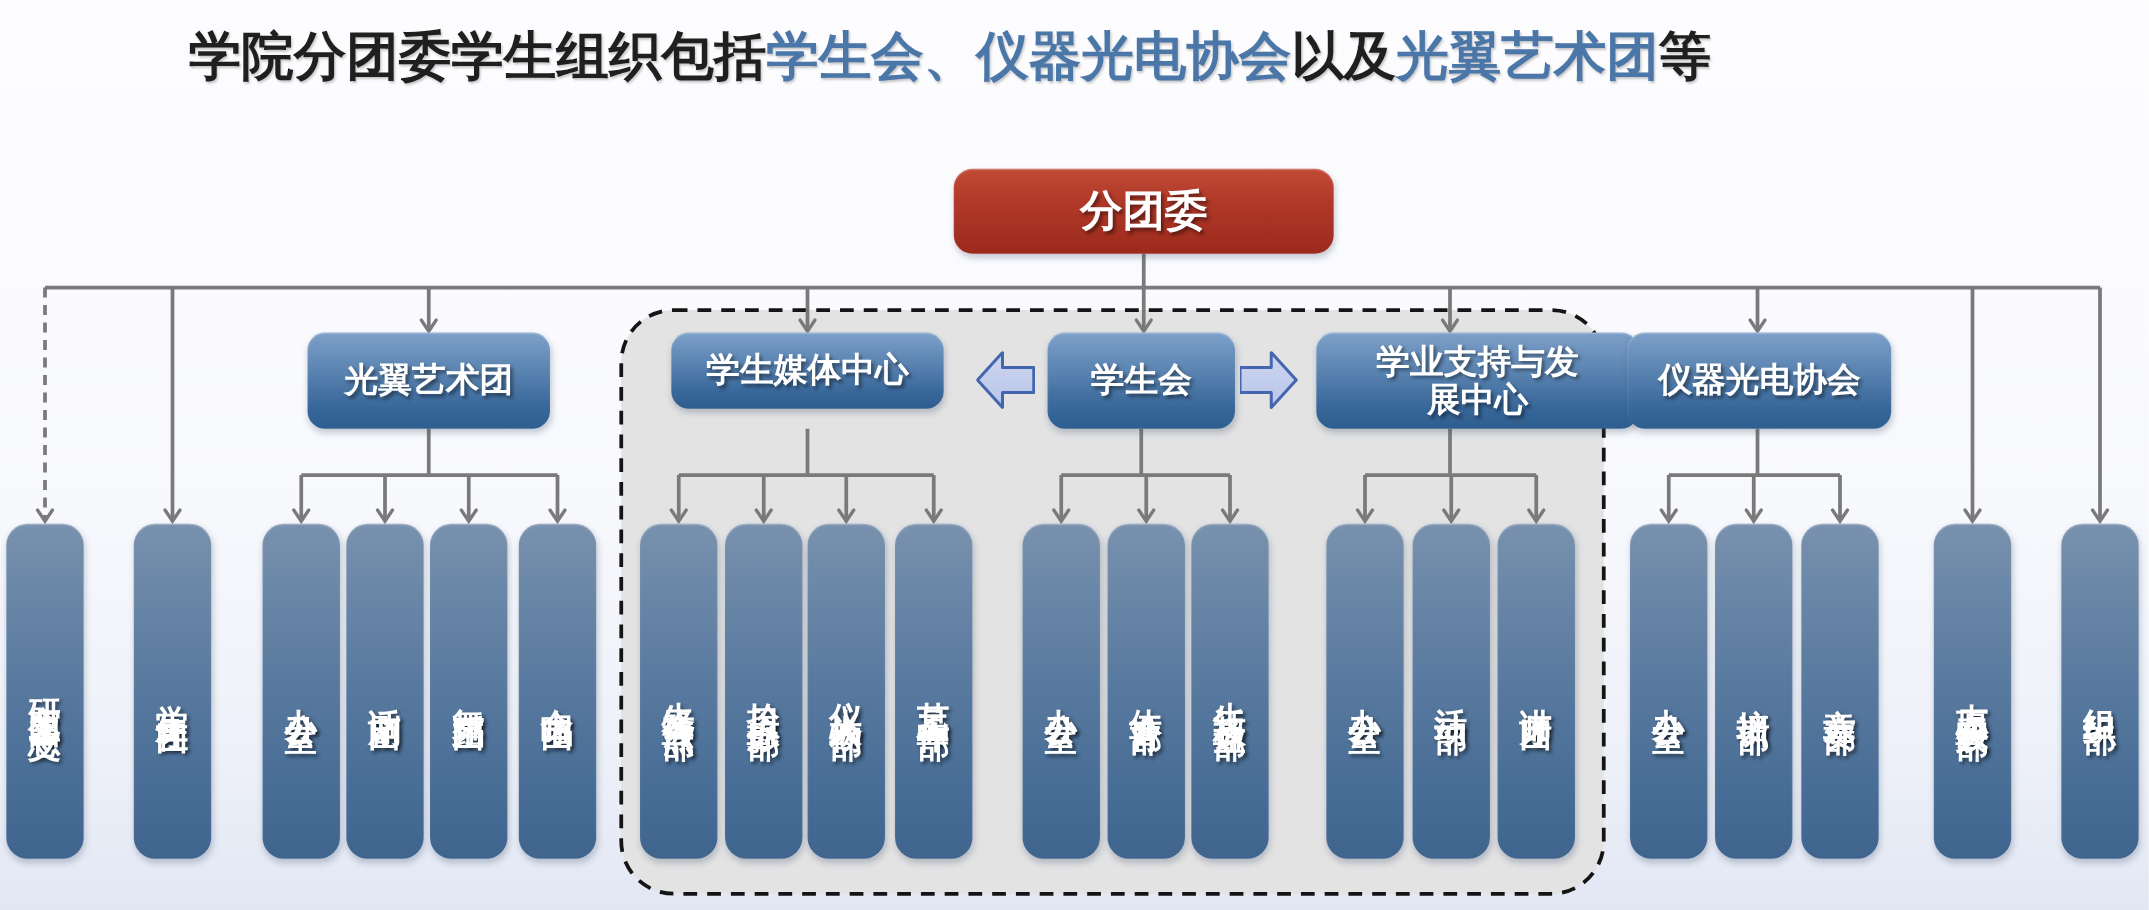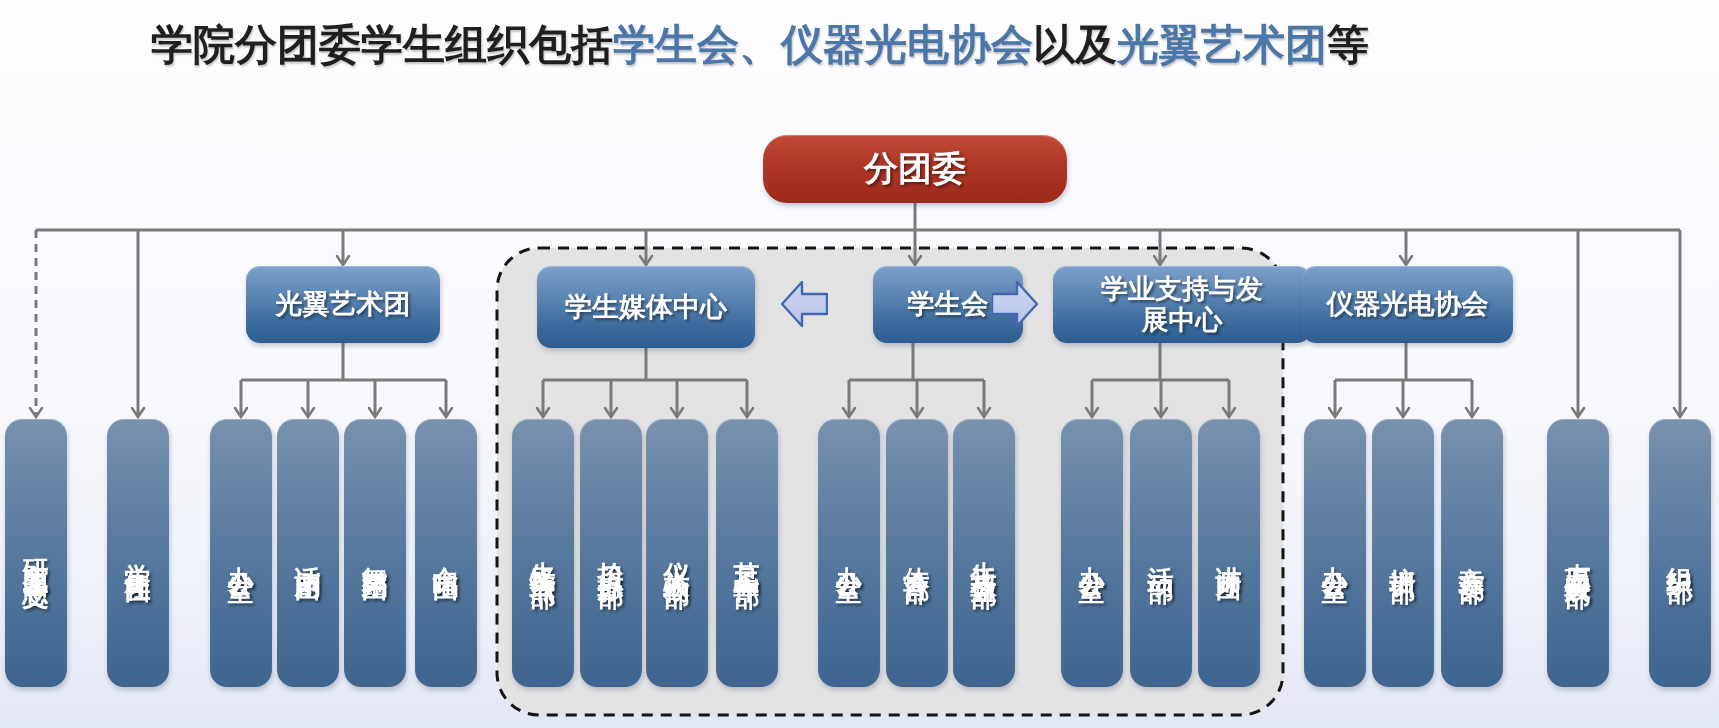--- a/index.html
+++ b/index.html
@@ -118,54 +118,54 @@
       <line x1="1335" y1="380" x2="1472" y2="380" stroke="#7a7a7a" stroke-width="3"></line>
       <line x1="1335" y1="380" x2="1335" y2="415" stroke="#7a7a7a" stroke-width="3"></line>
       <path d="M 1329 408 L 1335 417 L 1341 408" fill="none" stroke="#7a7a7a" stroke-width="2.6" stroke-linecap="round"></path>
       <line x1="1403" y1="380" x2="1403" y2="415" stroke="#7a7a7a" stroke-width="3"></line>
       <path d="M 1397 408 L 1403 417 L 1409 408" fill="none" stroke="#7a7a7a" stroke-width="2.6" stroke-linecap="round"></path>
       <line x1="1472" y1="380" x2="1472" y2="415" stroke="#7a7a7a" stroke-width="3"></line>
       <path d="M 1466 408 L 1472 417 L 1478 408" fill="none" stroke="#7a7a7a" stroke-width="2.6" stroke-linecap="round"></path>
     </svg>
 
   <div class="nodes">
-    <div class="box root-box" id="root-box" style="left:763px;top:135px;width:304px;height:68px;border-radius:24px;">
+    <div class="box root-box" id="root-box" style="left:763px;top:135px;width:304px;height:68px;">
       <span class="lbl">分团委</span>
     </div>
   <div class="box branch-box" style="left: 246px; top: 266px; width: 194px; height: 77px;">
         <span class="lbl">光翼艺术团</span>
       </div>
       <div class="box leaf-box" style="left: 210px; top: 419px; width: 62px; height: 268px;">
         <span class="lbl">办公室</span>
       </div>
       <div class="box leaf-box" style="left: 277px; top: 419px; width: 62px; height: 268px;">
         <span class="lbl">话剧团</span>
       </div>
       <div class="box leaf-box" style="left: 344px; top: 419px; width: 62px; height: 268px;">
         <span class="lbl">舞蹈团</span>
       </div>
       <div class="box leaf-box" style="left: 415px; top: 419px; width: 62px; height: 268px;">
         <span class="lbl">合唱团</span>
       </div>
-      <div class="box branch-box" style="left: 537px; top: 266px; width: 218px; height: 82px;">
+      <div class="box branch-box" style="left: 537px; top: 266px; width: 218px; height: 61px;">
         <span class="lbl">学生媒体中心</span>
       </div>
       <div class="box leaf-box" style="left: 512px; top: 419px; width: 62px; height: 268px;">
         <span class="lbl">先锋焦点部</span>
       </div>
       <div class="box leaf-box" style="left: 580px; top: 419px; width: 62px; height: 268px;">
         <span class="lbl">拾贝掠影部</span>
       </div>
       <div class="box leaf-box" style="left: 646px; top: 419px; width: 62px; height: 268px;">
         <span class="lbl">仪光人物部</span>
       </div>
       <div class="box leaf-box" style="left: 716px; top: 419px; width: 62px; height: 268px;">
         <span class="lbl">艺品工作部</span>
       </div>
-      <div class="box branch-box" style="left: 838px; top: 266px; width: 150px; height: 77px; margin-left: 35px;">
+      <div class="box branch-box" style="left: 838px; top: 266px; width: 150px; height: 77px;">
         <span class="lbl">学生会</span>
       </div>
       <div class="box leaf-box" style="left: 818px; top: 419px; width: 62px; height: 268px;">
         <span class="lbl">办公室</span>
       </div>
       <div class="box leaf-box" style="left: 886px; top: 419px; width: 62px; height: 268px;">
         <span class="lbl">体育部</span>
       </div>
       <div class="box leaf-box" style="left: 953px; top: 419px; width: 62px; height: 268px;">
         <span class="lbl">生活权益部</span>

